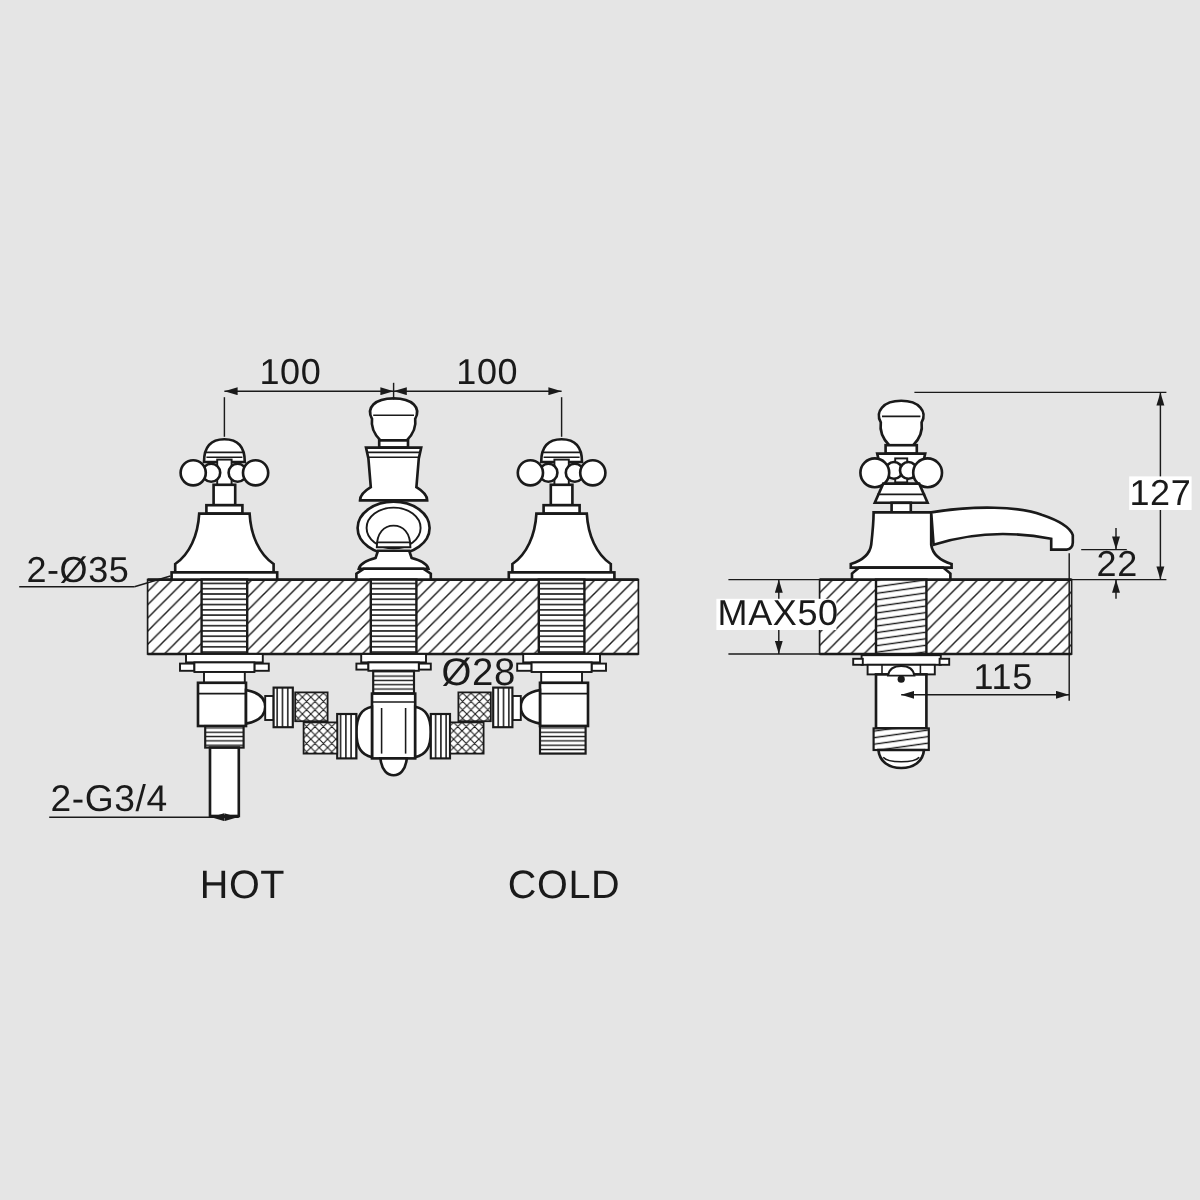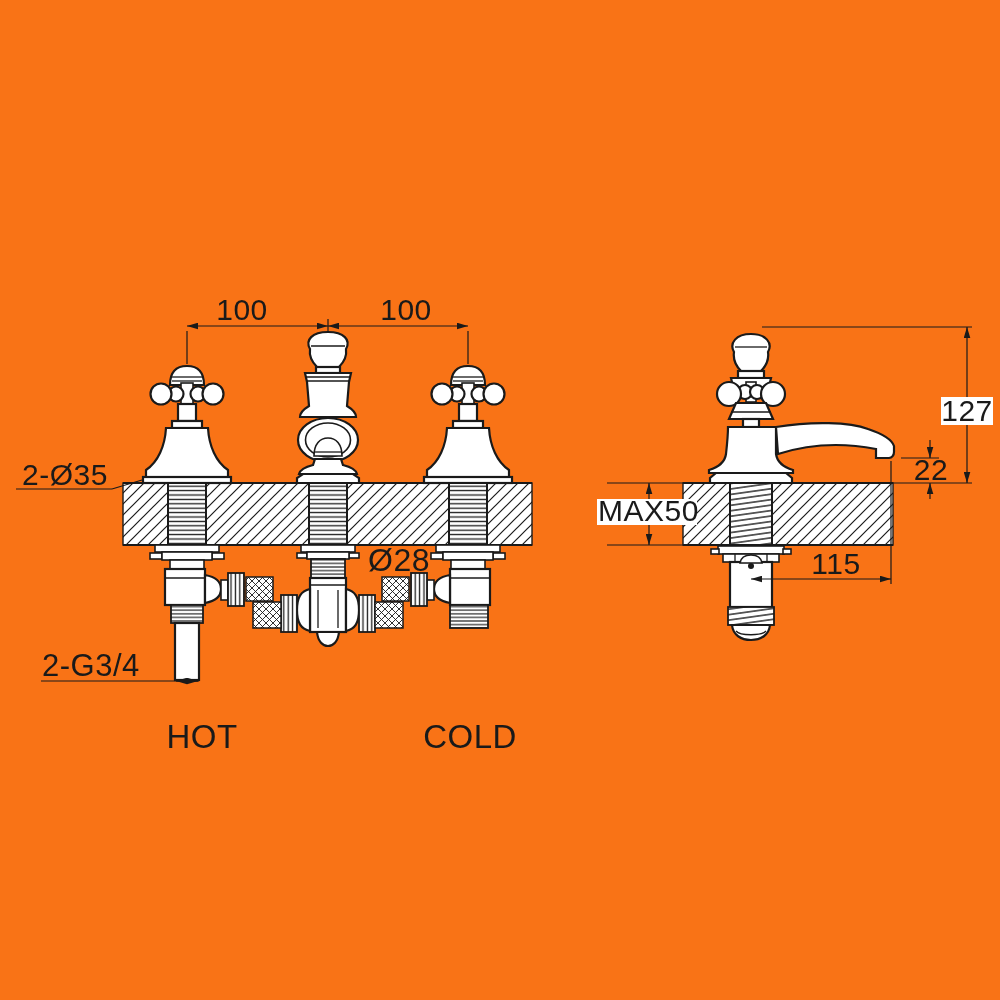--- a/index.html
+++ b/index.html
@@ -1,17 +1,17 @@
 <!DOCTYPE html>
 <html><head>
 <meta charset="utf-8">
 <style>
   html,body { margin:0; padding:0; background:#ffffff; }
   .canvas {
-    position:relative; width:1000px; height:1000px; background:#f97316;
+    position:relative; width:1000px; height:1000px; background:#e5e5e5;
     font-family:"Liberation Sans", sans-serif; overflow:hidden;
   }
   svg text {
     font-family:"Liberation Sans", sans-serif;
     fill:#1a1a1a;
     letter-spacing:0.5px;
   }
   .t30 { font-size:30px; }
   .t31 { font-size:31px; }
   .t32 { font-size:32px; }

